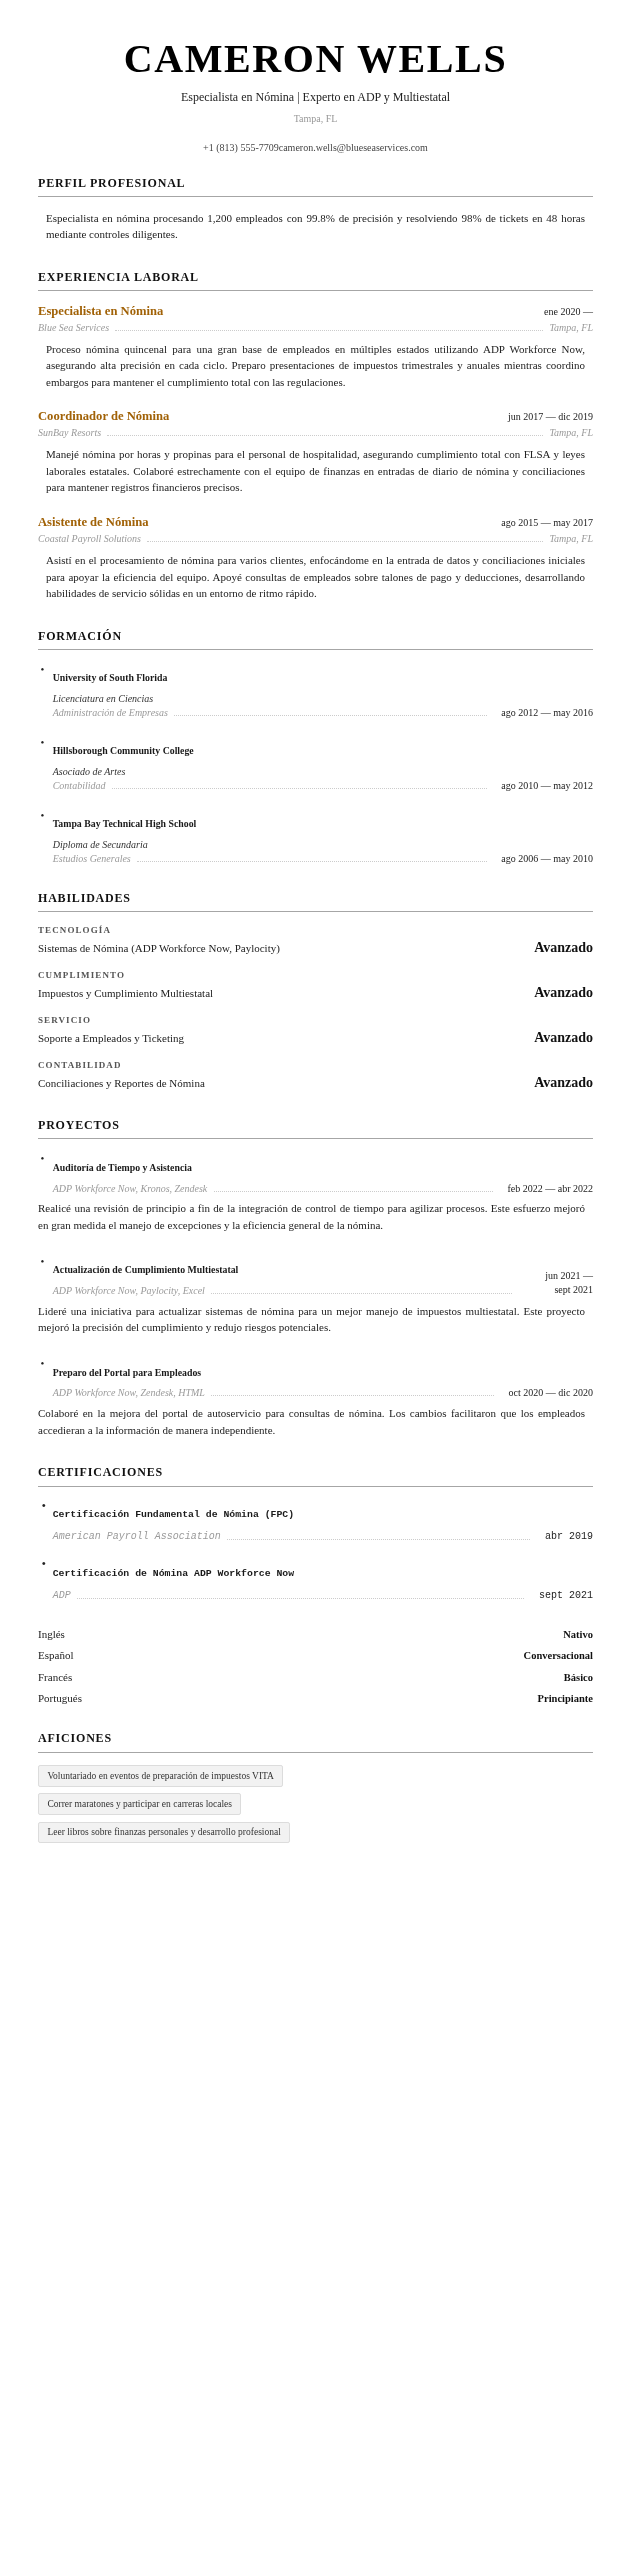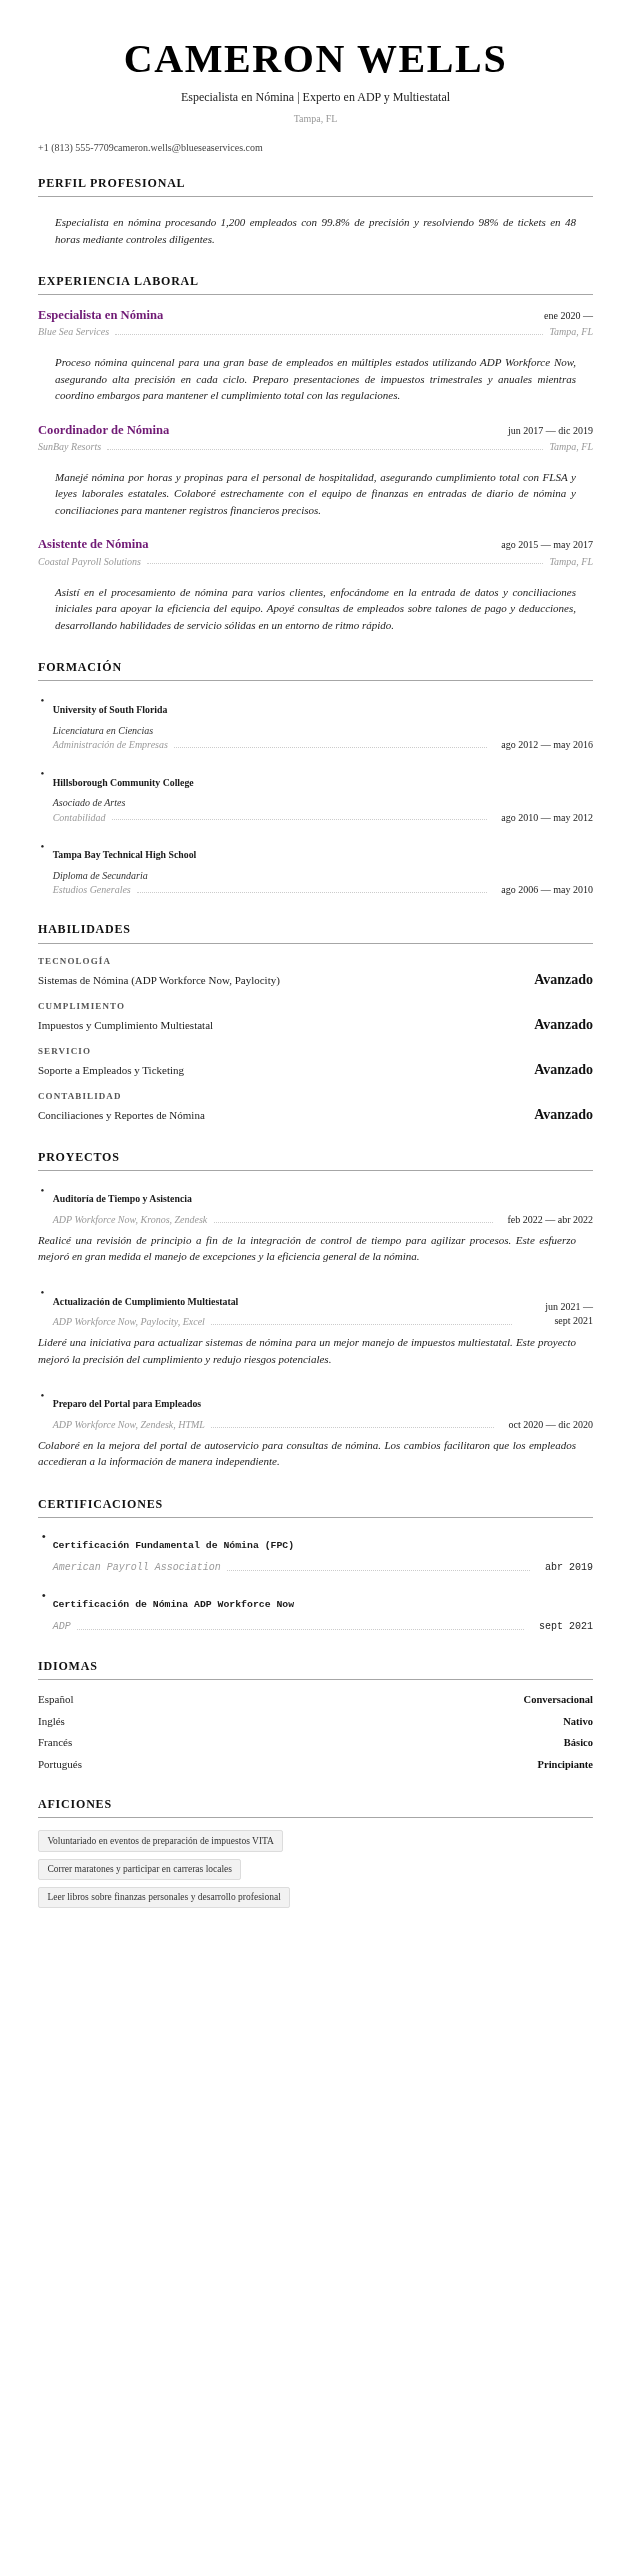--- a/index.html
+++ b/index.html
@@ -19,48 +19,47 @@
     margin: 0 0 8.4px;
     font-size: 40px;
     font-weight: 700;
     letter-spacing: 1.6px;
     text-align: center;
     color: #000;
   }
   .tagline { text-align: center; font-size: 12px; color: #222; margin-bottom: 7.4px; }
   .loc     { text-align: center; font-size: 10px; color: #999; margin-bottom: 18px; }
   .contact-row {
-    display: flex; justify-content: flex-start;
+    display: flex; justify-content: center;
     font-size: 10px; color: #444;
   }
 
   
   section { margin-top: 27px; }
   section.first { margin-top: 23px; }
   h2.sec {
     margin: 0 0 12.6px;
     font-size: 12px;
     font-weight: 700;
     letter-spacing: 0.8px;
     color: #111;
     border-bottom: 1.1px solid #a6a6a6;
     padding-bottom: 5.3px;
   }
   .para {
-    margin: 17px;
+    margin: 8px;
     font-size: 11px;
     line-height: 1.5;
     text-align: justify;
     color: #222;
-    font-style: italic;
   }
 
   
   .row-head { display: flex; justify-content: space-between; align-items: baseline; gap: 12.6px; }
-  .row-head h3 { margin: 0; font-size: 12.6px; font-weight: 700; color: #701a75; }
+  .row-head h3 { margin: 0; font-size: 12.6px; font-weight: 700; color: #a16207; }
   .date { font-size: 10px; color: #222; white-space: nowrap; }
   .it { font-style: italic; }
   .gray { color: #9a9a9a; }
   .sub-row { display: flex; align-items: baseline; font-size: 10px; margin-top: 3.7px; }
   .leader {
     flex: 1 1 auto;
     min-width: 21px;
     border-bottom: 1.1px dotted #cccccc;
     margin: 0 6.3px 2.1px;
     align-self: flex-end;
@@ -340,29 +339,28 @@
             <span class="it gray">ADP</span>
             <span class="leader"></span>
           </div>
         </div>
         <div class="date entry-date">sept 2021</div>
       </div>
     </div>
   </section>
 
   <section>
-    <h2 class="sec">IDIOMAS</h2>
-
+
+    <div class="lang-row">
+      <span>Inglés</span>
+      <span class="lang-level">Nativo</span>
+    </div>
     <div class="lang-row">
       <span>Español</span>
       <span class="lang-level">Conversacional</span>
-    </div>
-    <div class="lang-row">
-      <span>Inglés</span>
-      <span class="lang-level">Nativo</span>
     </div>
     <div class="lang-row">
       <span>Francés</span>
       <span class="lang-level">Básico</span>
     </div>
     <div class="lang-row" style="margin-bottom:0;">
       <span>Portugués</span>
       <span class="lang-level">Principiante</span>
     </div>
   </section>

